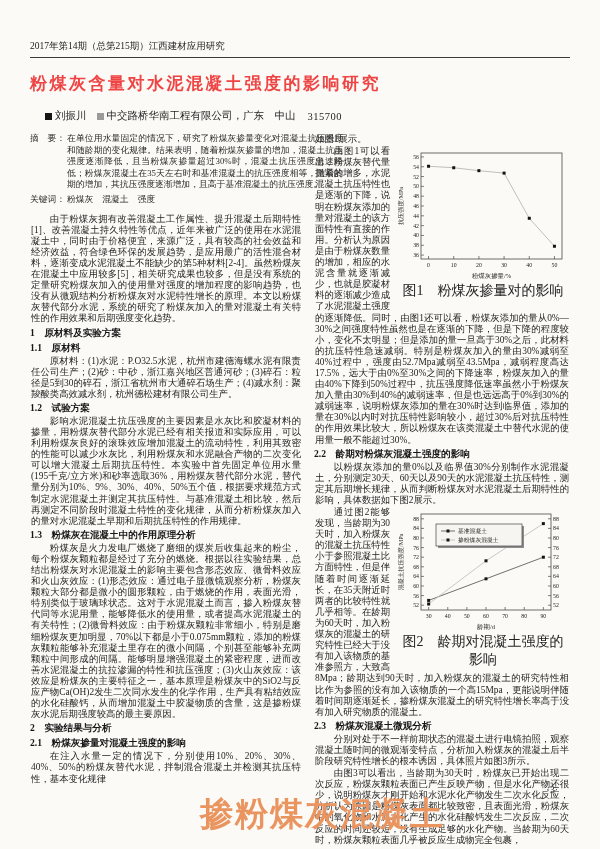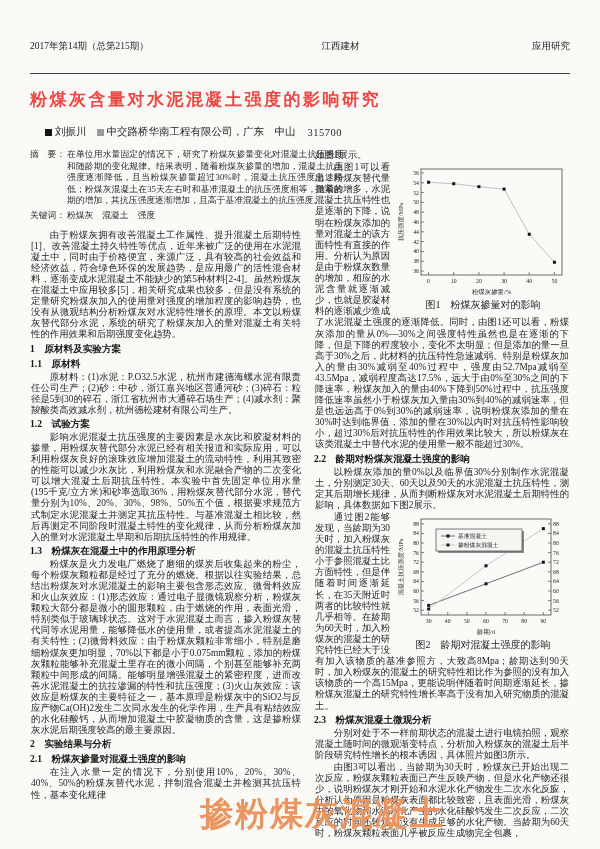--- a/index.html
+++ b/index.html
@@ -3,22 +3,22 @@
 <meta charset="utf-8">
 <style>
   html,body{margin:0;padding:0;}
   body{
     width:600px;height:849px;position:relative;overflow:hidden;
     background:#fbfaf6;color:#1f1f1f;
     font-family:"Liberation Serif","DejaVu Serif",serif;
   }
   .page{padding:40px 30px 0 30px;}
   
-  .jheader{display:flex;justify-content:space-between;align-items:flex-end;
-    font-size:9.5px;color:#222;border-bottom:1.2px solid #3a3a3a;padding-bottom:20px;}
+  .jheader{display:flex;align-items:flex-end;
+    font-size:9.5px;color:#222;border-bottom:1.2px solid #3a3a3a;padding-bottom:4px;}
   
   .title{font-size:17px;font-weight:bold;letter-spacing:2.5px;margin-top:14px;color:#ef4444;}
   
   .authors{margin-top:14px;font-size:10.5px;display:flex;align-items:center;margin-left:15px;}
   .sq{display:inline-block;width:7px;height:7px;margin-right:3px;}
   .sq.black{background:#151515;}
   .sq.gray{background:#9a9a9a;margin-left:10px;}
   .zip{margin-left:12px;letter-spacing:0.5px;}
   .abs{position:relative;padding-left:37px;font-size:8.8px;line-height:11.6px;text-align:justify;color:#2a2a2a;width:276px;}
   .abs-label{position:absolute;left:0;top:0;}
@@ -27,21 +27,21 @@
   .cols{display:flex;gap:12px;margin-top:10px;}
   .col-l{width:272px;}
   .col-r{width:256px;}
   .body-txt p{margin:1px;font-size:9.4px;line-height:11.1px;text-align:justify;text-indent:2em;color:#242424;}
   .body-txt p.noindent{text-indent:0;}
   .body-txt h3{margin:2px 0 1px 0;font-size:9.6px;font-weight:bold;text-indent:0;color:#161616;}
   .body-txt h3.sub{text-indent:0;}
   
   figure{float:right;width:174px;margin:1px 0 3px 6px;}
   figure svg{display:block;background:#fbfaf6;}
-  figcaption{font-size:10px;text-align:center;margin-top:1px;color:#222;}
+  figcaption{font-size:14px;text-align:center;margin-top:1px;color:#222;}
   svg text{font-family:"Liberation Serif","DejaVu Serif",serif;}
   
   .pageno{position:absolute;right:42px;top:784px;font-size:10px;color:#333;}
   .watermark{position:absolute;left:200px;top:792px;font-size:33px;font-weight:bold;
     color:#ea9560;letter-spacing:2px;font-family:"Liberation Sans","DejaVu Sans",sans-serif;}
   .copyright{position:absolute;left:0;top:828px;width:100%;text-align:right;
     font-size:10px;color:#b5a89a;letter-spacing:0.2px;margin-top:40px;}
 </style>
 </head>
 <body>
@@ -74,21 +74,21 @@
       <div class="abs kw">
         <span class="abs-label">关键词：</span>
         <span>粉煤灰　混凝土　强度</span>
       </div>
 
       <p style="margin-top:8px">由于粉煤灰拥有改善混凝土工作属性、提升混凝土后期特性[1]、改善混凝土持久特性等优点，近年来被广泛的使用在水泥混凝土中，同时由于价格便宜，来源广泛，具有较高的社会效益和经济效益，符合绿色环保的发展趋势，是应用最广的活性混合材料，逐渐变成水泥混凝土不能缺少的第5种材料[2-4]。虽然粉煤灰在混凝土中应用较多[5]，相关研究成果也较多，但是没有系统的定量研究粉煤灰加入的使用量对强度的增加程度的影响趋势，也没有从微观结构分析粉煤灰对水泥特性增长的原理。本文以粉煤灰替代部分水泥，系统的研究了粉煤灰加入的量对混凝土有关特性的作用效果和后期强度变化趋势。</p>
       <h3>1　原材料及实验方案</h3>
       <h3 class="sub">1.1　原材料</h3>
       <p>原材料：(1)水泥：P.O32.5水泥，杭州市建德海螺水泥有限责任公司生产；(2)砂：中砂，浙江嘉兴地区普通河砂；(3)碎石：粒径是5到30的碎石，浙江省杭州市大通碎石场生产；(4)减水剂：聚羧酸类高效减水剂，杭州德松建材有限公司生产。</p>
       <h3 class="sub">1.2　试验方案</h3>
-      <p>影响水泥混凝土抗压强度的主要因素是水灰比和胶凝材料的掺量，用粉煤灰替代部分水泥已经有相关报道和实际应用，可以利用粉煤灰良好的滚珠效应增加混凝土的流动特性，利用其致密的性能可以减少水灰比，利用粉煤灰和水泥融合产物的二次变化可以增大混凝土后期抗压特性。本实验中首先固定单位用水量(195千克/立方米)和砂率选取36%，用粉煤灰替代部分水泥，替代量分别为10%、20%、30%、98%、50%五个值，根据要求规范方式制定水泥混凝土并测定其抗压特性。与基准混凝土相比较，然后再测定不同阶段时混凝土特性的变化规律，从而分析粉煤灰加入的量对水泥混凝土早期和后期抗压特性的作用规律。</p>
+      <p>影响水泥混凝土抗压强度的主要因素是水灰比和胶凝材料的掺量，用粉煤灰替代部分水泥已经有相关报道和实际应用，可以利用粉煤灰良好的滚珠效应增加混凝土的流动特性，利用其致密的性能可以减少水灰比，利用粉煤灰和水泥融合产物的二次变化可以增大混凝土后期抗压特性。本实验中首先固定单位用水量(195千克/立方米)和砂率选取36%，用粉煤灰替代部分水泥，替代量分别为10%、9%、30%、40%、50%五个值，根据要求规范方式制定水泥混凝土并测定其抗压特性。与基准混凝土相比较，然后再测定不同阶段时混凝土特性的变化规律，从而分析粉煤灰加入的量对水泥混凝土早期和后期抗压特性的作用规律。</p>
       <h3 class="sub">1.3　粉煤灰在混凝土中的作用原理分析</h3>
       <p>粉煤灰是火力发电厂燃烧了磨细的煤炭后收集起来的粉尘，每个粉煤灰颗粒都是经过了充分的燃烧。根据以往实验结果，总结出粉煤灰对水泥混凝土的影响主要包含形态效应、微骨料效应和火山灰效应：(1)形态效应：通过电子显微镜观察分析，粉煤灰颗粒大部分都是微小的圆形颗粒，由于燃烧的作用，表面光滑，特别类似于玻璃球状态。这对于水泥混凝土而言，掺入粉煤灰替代同等水泥用量，能够降低水的使用量，或者提高水泥混凝土的有关特性；(2)微骨料效应：由于粉煤灰颗粒非常细小，特别是磨细粉煤灰更加明显，70%以下都是小于0.075mm颗粒，添加的粉煤灰颗粒能够补充混凝土里存在的微小间隔，个别甚至能够补充两颗粒中间形成的间隔。能够明显增强混凝土的紧密程度，进而改善水泥混凝土的抗拉渗漏的特性和抗压强度；(3)火山灰效应：该效应是粉煤灰的主要特征之一，基本原理是粉煤灰中的SiO2与反应产物Ca(OH)2发生二次同水发生的化学作用，生产具有粘结效应的水化硅酸钙，从而增加混凝土中胶凝物质的含量，这是掺粉煤灰水泥后期强度较高的最主要原因。</p>
       <h3>2　实验结果与分析</h3>
       <h3 class="sub">2.1　粉煤灰掺量对混凝土强度的影响</h3>
       <p>在注入水量一定的情况下，分别使用10%、20%、30%、40%、50%的粉煤灰替代水泥，拌制混合混凝土并检测其抗压特性，基本变化规律</p>
     </div>
 
     <div class="col-r body-txt">
       <p class="noindent">如图1展示。</p>
 

